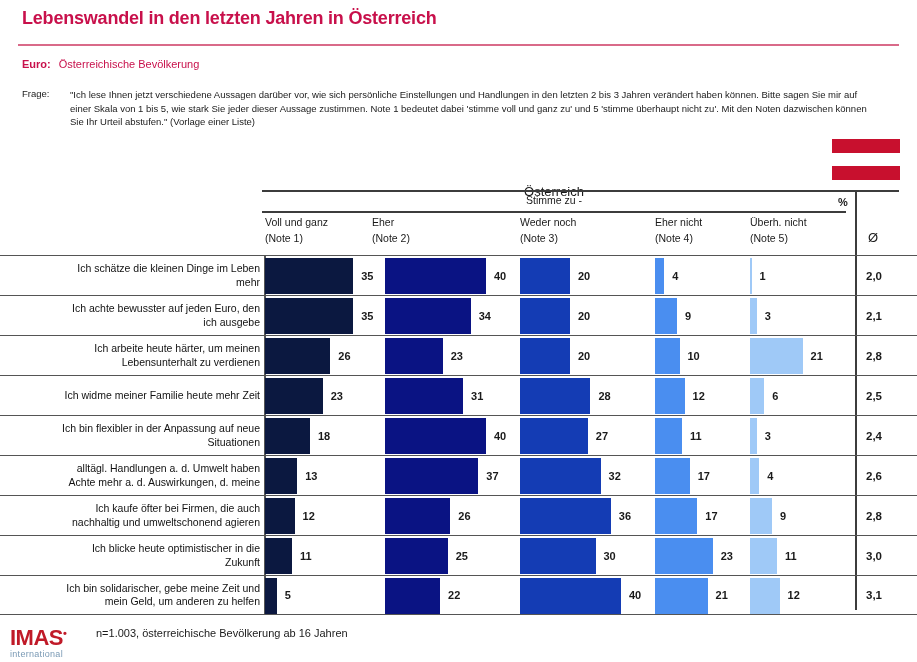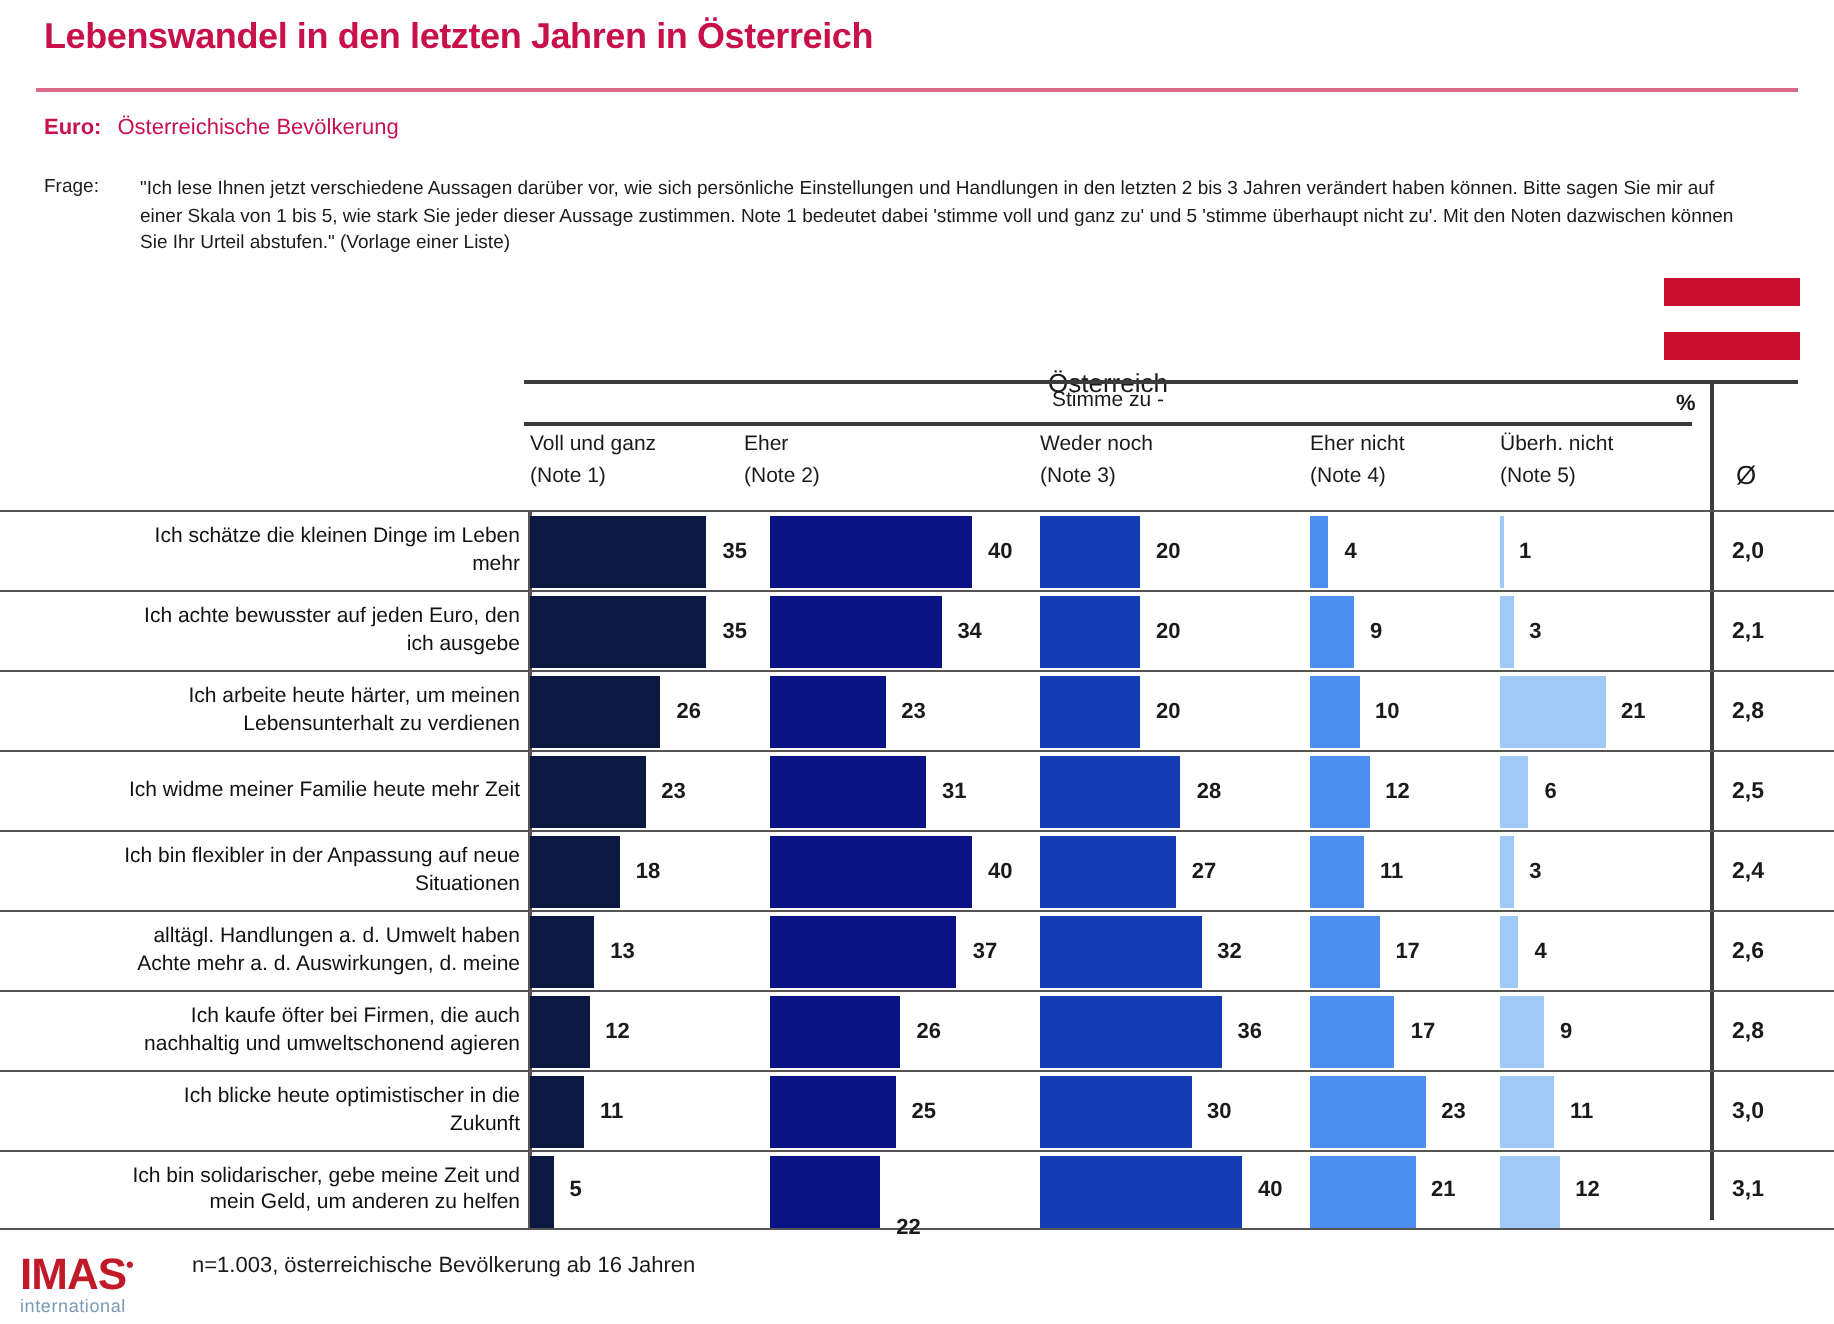--- a/index.html
+++ b/index.html
@@ -396,21 +396,21 @@
       </div>
       <div class="row">
         <div class="row-label">
           <span>Ich bin solidarischer, gebe meine Zeit und</span>
           <span>mein Geld, um anderen zu helfen</span>
         </div>
         <div class="vline-lbl"></div>
         <div class="bar" style="left: 265px; width: 12.75px; background: rgb(11, 24, 64);"></div>
         <div class="bar-val" style="left: 284.75px;">5</div>
         <div class="bar" style="left: 385px; width: 56.1px; background: rgb(10, 19, 131);"></div>
-        <div class="bar-val" style="left: 448.1px; margin-top: 19px;">22</div>
+        <div class="bar-val" style="left: 448.1px;">22</div>
         <div class="bar" style="left: 520px; width: 102px; background: rgb(20, 60, 180);"></div>
         <div class="bar-val" style="left: 629px;">40</div>
         <div class="bar" style="left: 655px; width: 53.55px; background: rgb(74, 142, 240);"></div>
         <div class="bar-val" style="left: 715.55px;">21</div>
         <div class="bar" style="left: 750px; width: 30.6px; background: rgb(159, 201, 247);"></div>
         <div class="bar-val" style="left: 787.6px;">12</div>
         <div class="avg-val">3,1</div>
       </div>
     </div>
 

